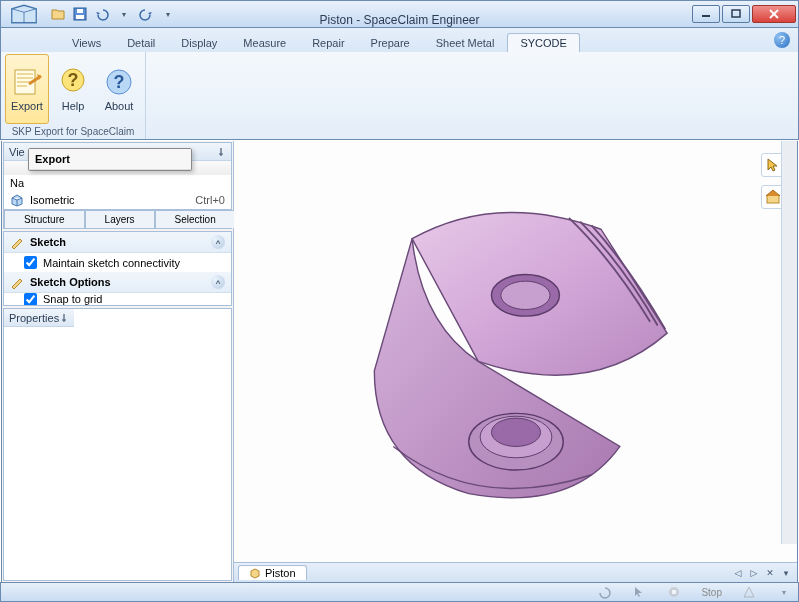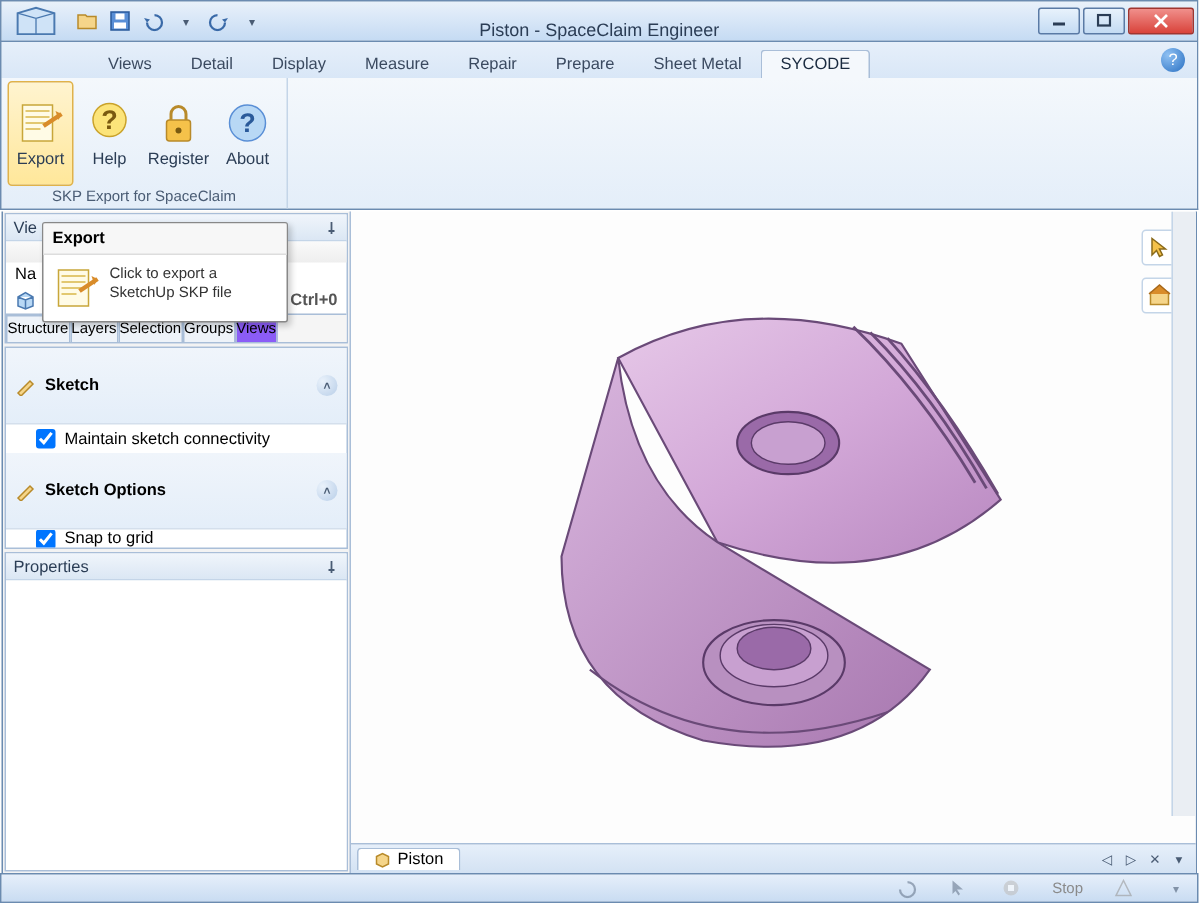--- a/index.html
+++ b/index.html
@@ -42,25 +42,25 @@
 
 
 .main { position: absolute; top: 141px; left: 1px; right: 1px; bottom: 20px; display: flex; border-left: 1px solid #6b8bb0; border-right: 1px solid #6b8bb0; }
 
 
 .left-panel { width: 232px; display: flex; flex-direction: column; background: #f3f3f3; border-right: 1px solid #a9bed8; }
 .panel { border: 1px solid #a9bed8; margin: 1px; background: #fff; }
 .panel-header { height: 18px; background: linear-gradient(to bottom, #f0f5fb, #dbe7f4); border-bottom: 1px solid #c4d5e8; font-size: 11px; padding: 2px 5px; display: flex; align-items: center; justify-content: space-between; color: #2b3d55; }
 .panel-header .pin { width: 10px; height: 10px; }
 .views-panel .row { display: flex; align-items: center; padding: 2px 6px; font-size: 11px; gap: 6px; }
-.views-panel .row .shortcut { margin-left: auto; color: #555; font-weight: bold; }
+.views-panel .row .shortcut { margin-left: auto; color: #555; }
 .bottom-tabs { display: flex; border-top: 1px solid #a9bed8; background: #f5f5f5; }
-.bottom-tab { font-size: 10px; padding: 3px 0; border: 1px solid #a9bed8; border-bottom: none; background: #eef3f9; cursor: pointer; }
+.bottom-tab { font-size: 10px; padding: 3px 19px; border: 1px solid #a9bed8; border-bottom: none; background: #eef3f9; cursor: pointer; }
 .bottom-tab.active { background: #8b5cf6; }
-.options-panel .opt-group-hdr { display: flex; align-items: center; gap: 6px; padding: 18px 6px; font-size: 11px; font-weight: bold; background: linear-gradient(to bottom, #f0f5fb, #e4eef9); border-bottom: 1px solid #d4dfec; }
+.options-panel .opt-group-hdr { display: flex; align-items: center; gap: 6px; padding: 3px 6px; font-size: 11px; font-weight: bold; background: linear-gradient(to bottom, #f0f5fb, #e4eef9); border-bottom: 1px solid #d4dfec; }
 .options-panel .opt-group-hdr .collapse { margin-left: auto; width: 14px; height: 14px; border-radius: 50%; background: radial-gradient(circle at 30% 30%, #eaf2fb, #b8cee8); display:flex; align-items:center; justify-content:center; }
 .options-panel .opt-item { display: flex; align-items: center; gap: 6px; padding: 3px 6px 3px 20px; font-size: 11px; }
 .properties-body { height: 120px; background: #fff; }
 
 
 .viewport { flex: 1; display: flex; flex-direction: column; background: #fdfdfd; position: relative; }
 .canvas { flex: 1; background: #fdfdfd; display: flex; align-items: center; justify-content: center; position: relative; overflow: hidden; }
 .piston-shape { width: 380px; height: 340px; }
 .view-tool-icon { position: absolute; right: 12px; width: 24px; height: 24px; border: 1px solid #c4d5e8; border-radius: 3px; background: #fff; display: flex; align-items: center; justify-content: center; cursor: pointer; }
 .scrollbar-v { position: absolute; right: 0; top: 0; bottom: 18px; width: 16px; background: #eaeef3; border-left: 1px solid #c4d5e8; }
@@ -167,52 +167,33 @@
             <svg width="32" height="32" viewBox="0 0 32 32">
               <circle cx="16" cy="14" r="11" fill="#fce47a" stroke="#caa22a"></circle>
               <text x="16" y="20" font-size="18" font-weight="bold" text-anchor="middle" fill="#7a5a10">?</text>
             </svg>
           </div>
         <div class="lbl">Help</div>
       </div>
       <div class="ribbon-big-btn">
         <div class="ico">
             <svg width="32" height="32" viewBox="0 0 32 32">
-              <rect x="8" y="14" width="16" height="14" rx="2" fill="#f5c24a" stroke="#b88a2a"></rect>
-              <path d="M11 14 v-4 a5 5 0 0 1 10 0 v4" fill="none" stroke="#b88a2a" stroke-width="2"></path>
-              <circle cx="16" cy="21" r="2" fill="#7a5a10"></circle>
-            </svg>
-          </div>
-        <div class="lbl">Register</div>
-      </div>
-      <div class="ribbon-big-btn">
-        <div class="ico">
-            <svg width="32" height="32" viewBox="0 0 32 32">
               <circle cx="16" cy="16" r="12" fill="#b8d8f5" stroke="#5a8fd6"></circle>
               <text x="16" y="22" font-size="18" font-weight="bold" text-anchor="middle" fill="#2a5a9a">?</text>
             </svg>
           </div>
         <div class="lbl">About</div>
       </div>
     </div>
     <div class="ribbon-group-label">SKP Export for SpaceClaim</div>
   </div>
 </div>
 
 <div class="tooltip">
   <div class="tt-title">Export</div>
-  <div class="tt-body">
-    <div class="tt-ico"><svg width="32" height="32" viewBox="0 0 32 32">
-          <rect x="4" y="4" width="20" height="24" fill="#fffbe6" stroke="#c8a63a"></rect>
-          <path d="M6 8h16M6 12h16M6 16h16M6 20h10" stroke="#d9b84a"></path>
-          <path d="M18 18 L30 10" stroke="#d98c2a" stroke-width="3"></path>
-          <path d="M26 8 L30 10 L28 14" fill="#d98c2a"></path>
-        </svg></div>
-    <div class="tt-text">Click to export a SketchUp SKP file</div>
-  </div>
 </div>
 
 <div class="main">
 
   <div class="left-panel">
 
     <div class="panel views-panel">
       <div class="panel-header">
         <span>Vie</span>
         <span class="chev">▾</span>
@@ -262,21 +243,21 @@
         <span class="collapse">
             <span class="chev">˄</span>
           </span>
       </div>
       <div class="opt-item" style="overflow:hidden; height:12px;">
         <input type="checkbox" checked="" style="">
         <span>Snap to grid</span>
       </div>
     </div>
 
-    <div class="panel" style="flex:1; display:flex; flex-direction:column;">
+    <div class="panel" style="flex:1; display:flex; flex-direction:row;">
       <div class="panel-header">
         <span>Properties</span>
         <svg class="pin" viewBox="0 0 10 10">
             <path d="M5 1v6M3 7h4M5 7v2" stroke="#4a5c74" stroke-width="1.2"></path>
           </svg>
       </div>
       <div class="properties-body" style="flex:1;"></div>
     </div>
 
   </div>

